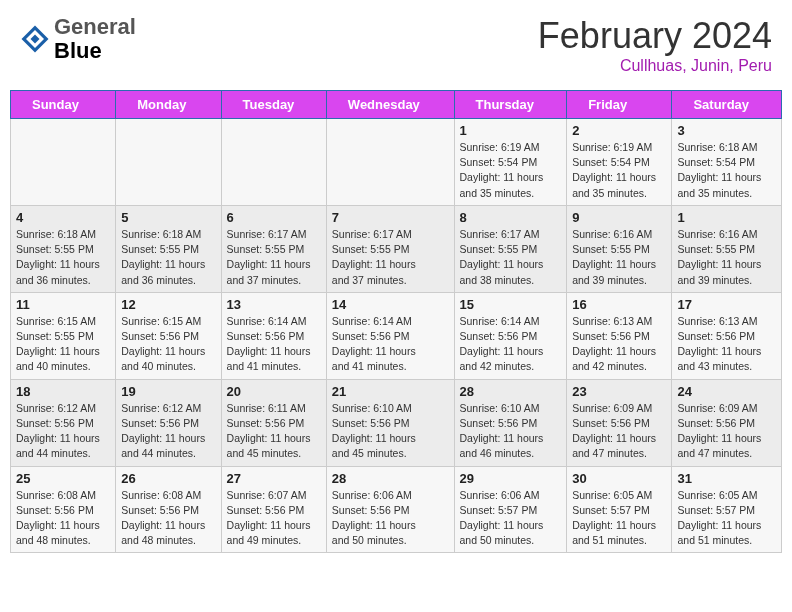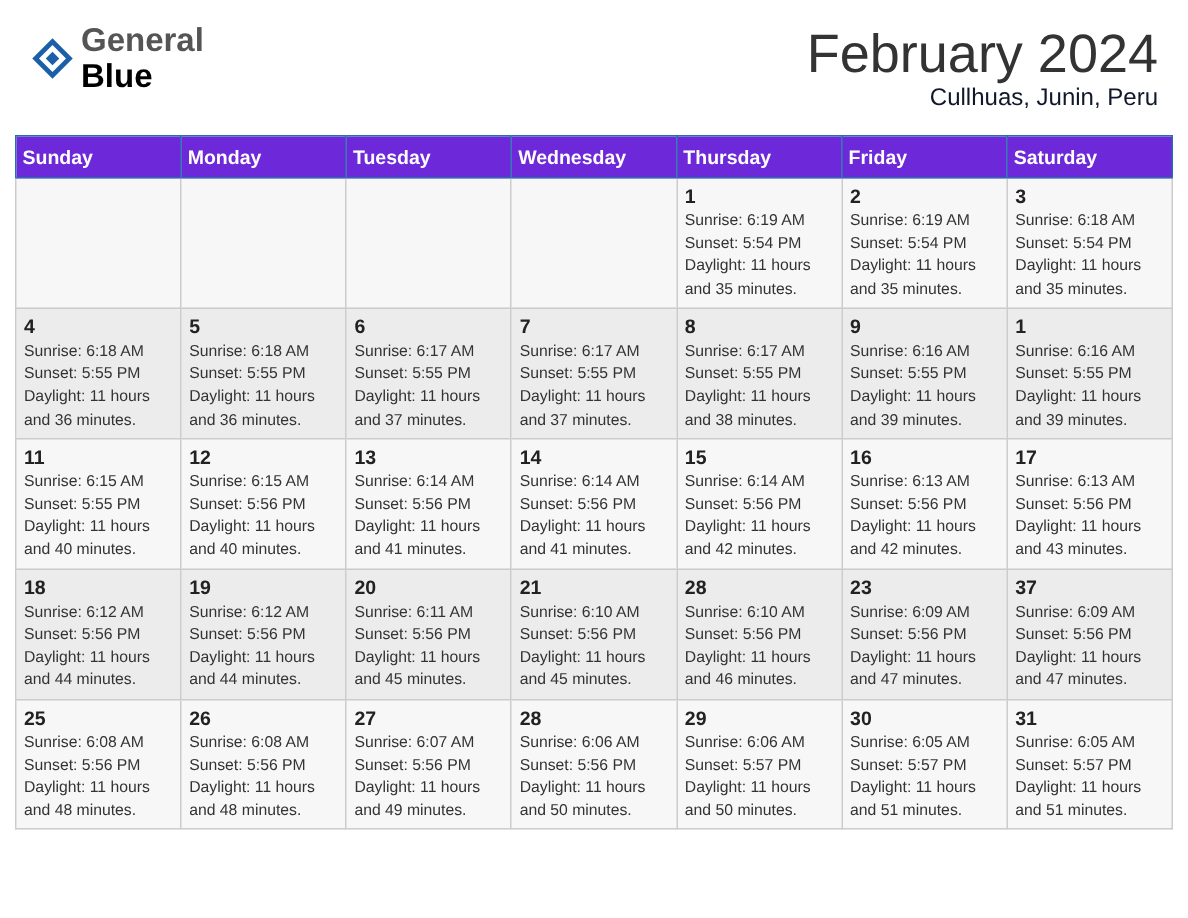--- a/index.html
+++ b/index.html
@@ -37,31 +37,31 @@
     .title-section {
       text-align: right;
     }
     .month-year {
       font-size: 36px;
       color: #333;
       font-weight: normal;
     }
     .location {
       font-size: 16px;
-      color: #0f172a;
+      color: #a21caf;
     }
     .calendar-table {
       width: 100%;
       border-collapse: collapse;
       font-size: 11px;
     }
     .calendar-table thead tr th {
-      background-color: #6d28d9;
+      background-color: #d946ef;
       color: white;
-      padding: 6px 4px;
+      padding: 6px 21px;
       text-align: left;
       font-size: 13px;
       font-weight: bold;
       border: 1px solid #2b6cb0;
     }
     .calendar-table tbody tr td {
       border: 1px solid #ccc;
       vertical-align: top;
       padding: 4px 5px;
       min-height: 80px;
@@ -221,21 +221,21 @@
         </td>
         <td>
           <span class="day-num">28</span>
           <div class="day-info">Sunrise: 6:10 AM<br>Sunset: 5:56 PM<br>Daylight: 11 hours<br>and 46 minutes.</div>
         </td>
         <td>
           <span class="day-num">23</span>
           <div class="day-info">Sunrise: 6:09 AM<br>Sunset: 5:56 PM<br>Daylight: 11 hours<br>and 47 minutes.</div>
         </td>
         <td>
-          <span class="day-num">37</span>
+          <span class="day-num">24</span>
           <div class="day-info">Sunrise: 6:09 AM<br>Sunset: 5:56 PM<br>Daylight: 11 hours<br>and 47 minutes.</div>
         </td>
       </tr>
       <tr>
         <td>
           <span class="day-num">25</span>
           <div class="day-info">Sunrise: 6:08 AM<br>Sunset: 5:56 PM<br>Daylight: 11 hours<br>and 48 minutes.</div>
         </td>
         <td>
           <span class="day-num">26</span>

